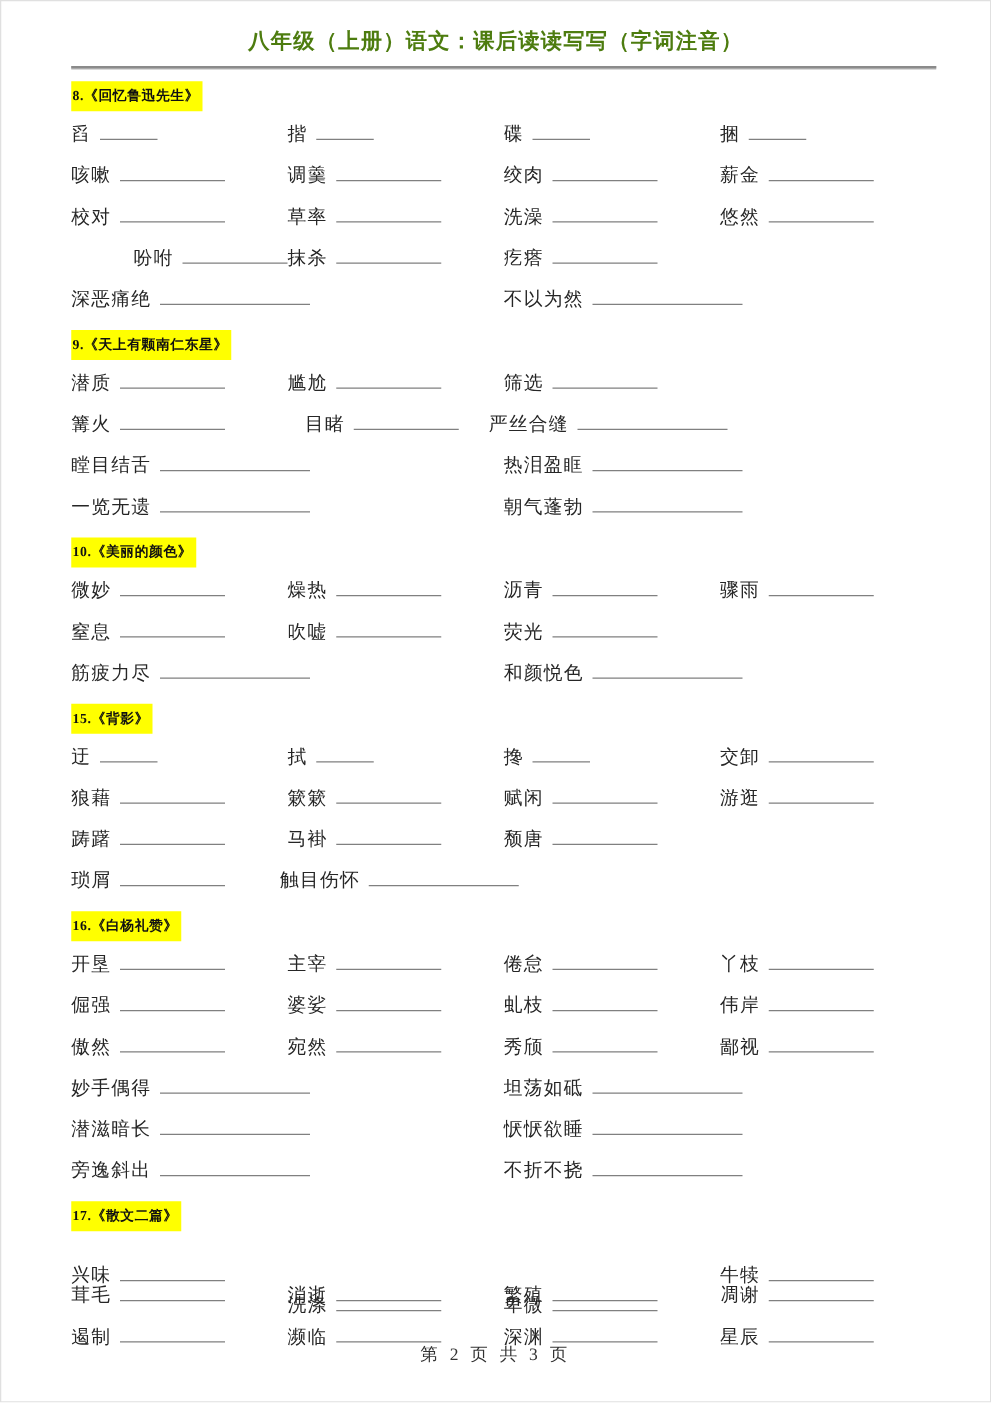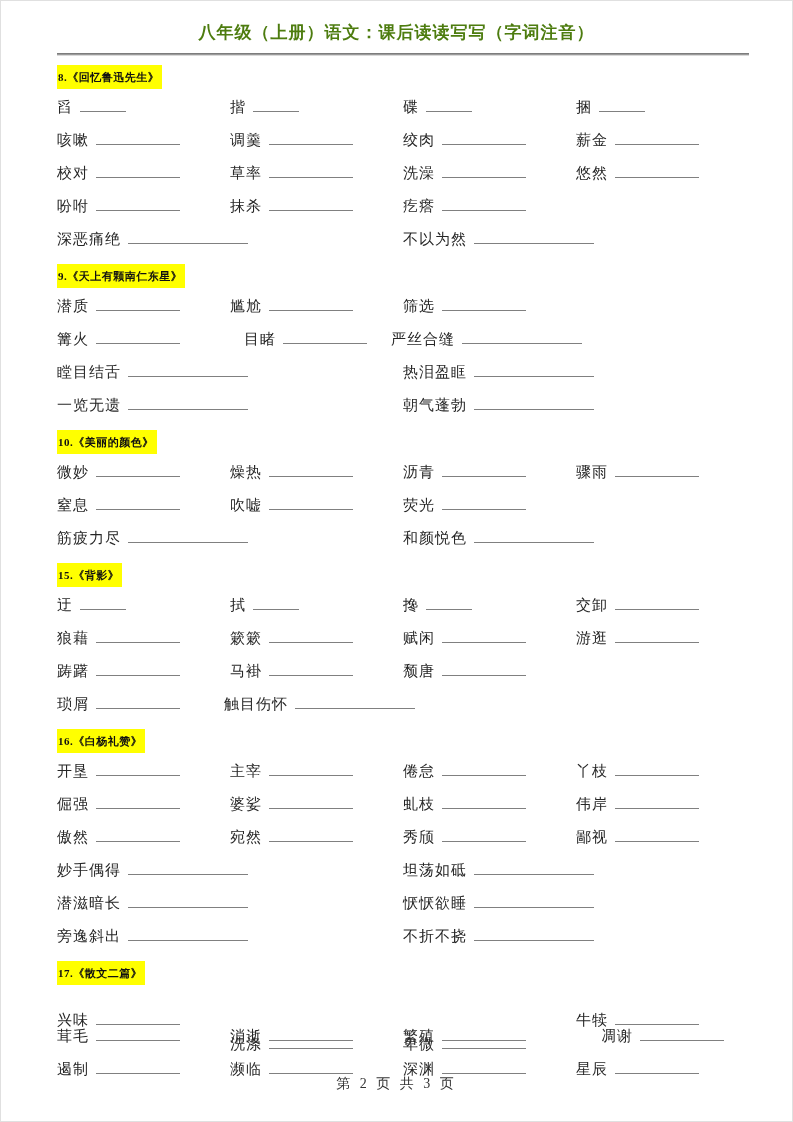--- a/index.html
+++ b/index.html
@@ -93,21 +93,21 @@
           <div class="cell" style="grid-column-start: 1;"><span class="word">咳嗽</span><span class="blank blank-2"></span></div>
           <div class="cell" style="grid-column-start: 2;"><span class="word">调羹</span><span class="blank blank-2"></span></div>
           <div class="cell" style="grid-column-start: 3;"><span class="word">绞肉</span><span class="blank blank-2"></span></div>
           <div class="cell" style="grid-column-start: 4;"><span class="word">薪金</span><span class="blank blank-2"></span></div>
         </div><div class="row">
           <div class="cell" style="grid-column-start: 1;"><span class="word">校对</span><span class="blank blank-2"></span></div>
           <div class="cell" style="grid-column-start: 2;"><span class="word">草率</span><span class="blank blank-2"></span></div>
           <div class="cell" style="grid-column-start: 3;"><span class="word">洗澡</span><span class="blank blank-2"></span></div>
           <div class="cell" style="grid-column-start: 4;"><span class="word">悠然</span><span class="blank blank-2"></span></div>
         </div><div class="row">
-          <div class="cell" style="grid-column-start: 1;"><span class="word">吩咐</span><span class="blank blank-2"></span></div>
+          <div class="cell" style="grid-column-start: 1; text-align: right;"><span class="word">吩咐</span><span class="blank blank-2"></span></div>
           <div class="cell" style="grid-column-start: 2;"><span class="word">抹杀</span><span class="blank blank-2"></span></div>
           <div class="cell" style="grid-column-start: 3;"><span class="word">疙瘩</span><span class="blank blank-2"></span></div>
         </div><div class="row">
           <div class="cell" style="grid-column-start: 1;"><span class="word">深恶痛绝</span><span class="blank blank-4"></span></div>
           <div class="cell" style="grid-column-start: 3;"><span class="word">不以为然</span><span class="blank blank-4"></span></div>
         </div></section>
       <section><span class="sec-title">9.《天上有颗南仁东星》</span><div class="row">
           <div class="cell" style="grid-column-start: 1;"><span class="word">潜质</span><span class="blank blank-2"></span></div>
           <div class="cell" style="grid-column-start: 2;"><span class="word">尴尬</span><span class="blank blank-2"></span></div>
           <div class="cell" style="grid-column-start: 3;"><span class="word">筛选</span><span class="blank blank-2"></span></div>
@@ -180,21 +180,21 @@
         </div></section>
       <section><span class="sec-title">17.《散文二篇》</span><div class="row">
           <div class="cell" style="grid-column-start: 1;"><span class="word">兴味</span><span class="blank blank-2"></span></div>
           <div class="cell" style="grid-column-start: 2; margin-top: 48px;"><span class="word">洗涤</span><span class="blank blank-2"></span></div>
           <div class="cell" style="grid-column-start: 3; margin-top: 47px;"><span class="word">卑微</span><span class="blank blank-2"></span></div>
           <div class="cell" style="grid-column-start: 4;"><span class="word">牛犊</span><span class="blank blank-2"></span></div>
         </div><div class="row">
           <div class="cell" style="grid-column-start: 1;"><span class="word">茸毛</span><span class="blank blank-2"></span></div>
           <div class="cell" style="grid-column-start: 2;"><span class="word">消逝</span><span class="blank blank-2"></span></div>
           <div class="cell" style="grid-column-start: 3;"><span class="word">繁殖</span><span class="blank blank-2"></span></div>
-          <div class="cell" style="grid-column-start: 4; text-align: center;"><span class="word">凋谢</span><span class="blank blank-2"></span></div>
+          <div class="cell" style="grid-column-start: 4;"><span class="word">凋谢</span><span class="blank blank-2"></span></div>
         </div><div class="row">
           <div class="cell" style="grid-column-start: 1;"><span class="word">遏制</span><span class="blank blank-2"></span></div>
           <div class="cell" style="grid-column-start: 2;"><span class="word">濒临</span><span class="blank blank-2"></span></div>
           <div class="cell" style="grid-column-start: 3;"><span class="word">深渊</span><span class="blank blank-2"></span></div>
           <div class="cell" style="grid-column-start: 4;"><span class="word">星辰</span><span class="blank blank-2"></span></div>
         </div></section>
     </main>
 
   <div class="footer">第 2 页 共 3 页</div>
 </div>

